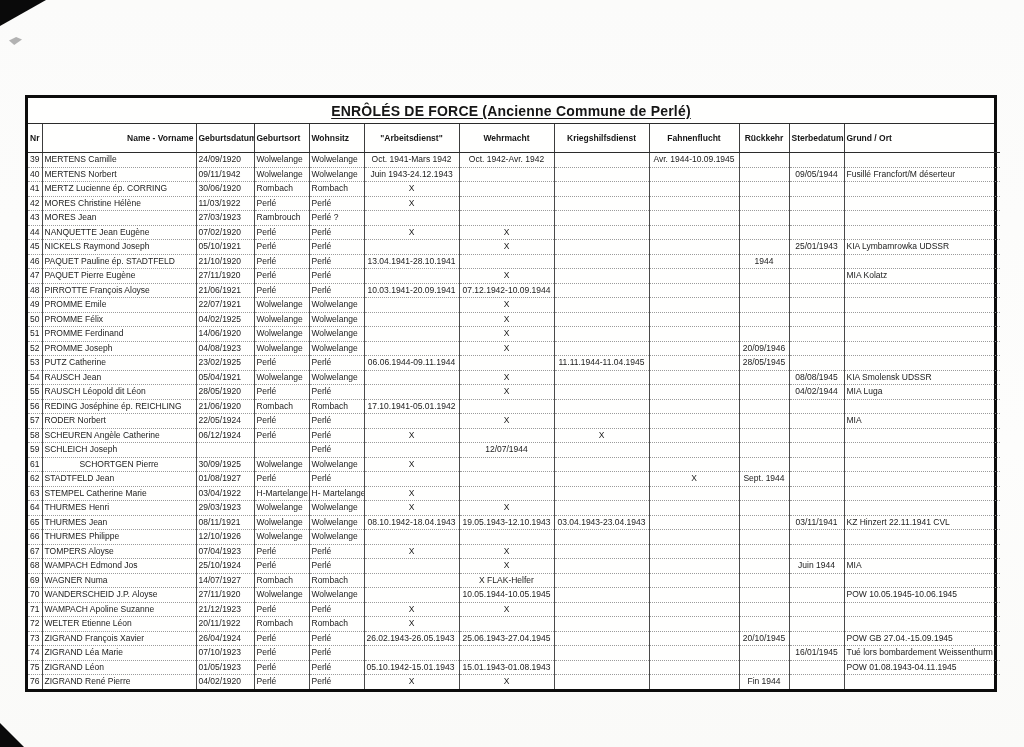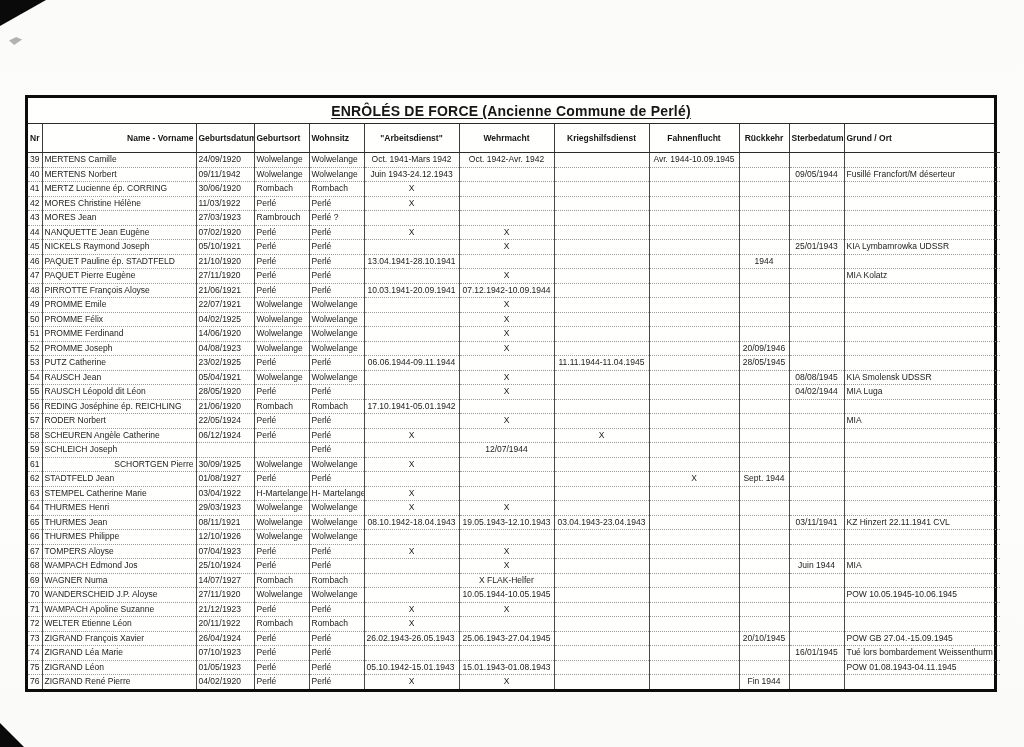--- a/index.html
+++ b/index.html
@@ -404,21 +404,21 @@
             <td style="text-align: center;"></td>
             <td style="text-align: center;">12/07/1944</td>
             <td style="text-align: center;"></td>
             <td style="text-align: center;"></td>
             <td style="text-align: center;"></td>
             <td style="text-align: center;"></td>
             <td style="text-align: left;"></td>
           </tr>
           <tr>
             <td style="text-align: center;">61</td>
-            <td style="text-align: right;">SCHORTGEN Pierre</td>
+            <td style="text-align: center;">SCHORTGEN Pierre</td>
             <td style="text-align: left;">30/09/1925</td>
             <td style="text-align: left;">Wolwelange</td>
             <td style="text-align: left;">Wolwelange</td>
             <td style="text-align: center;">X</td>
             <td style="text-align: center;"></td>
             <td style="text-align: center;"></td>
             <td style="text-align: center;"></td>
             <td style="text-align: center;"></td>
             <td style="text-align: center;"></td>
             <td style="text-align: left;"></td>

